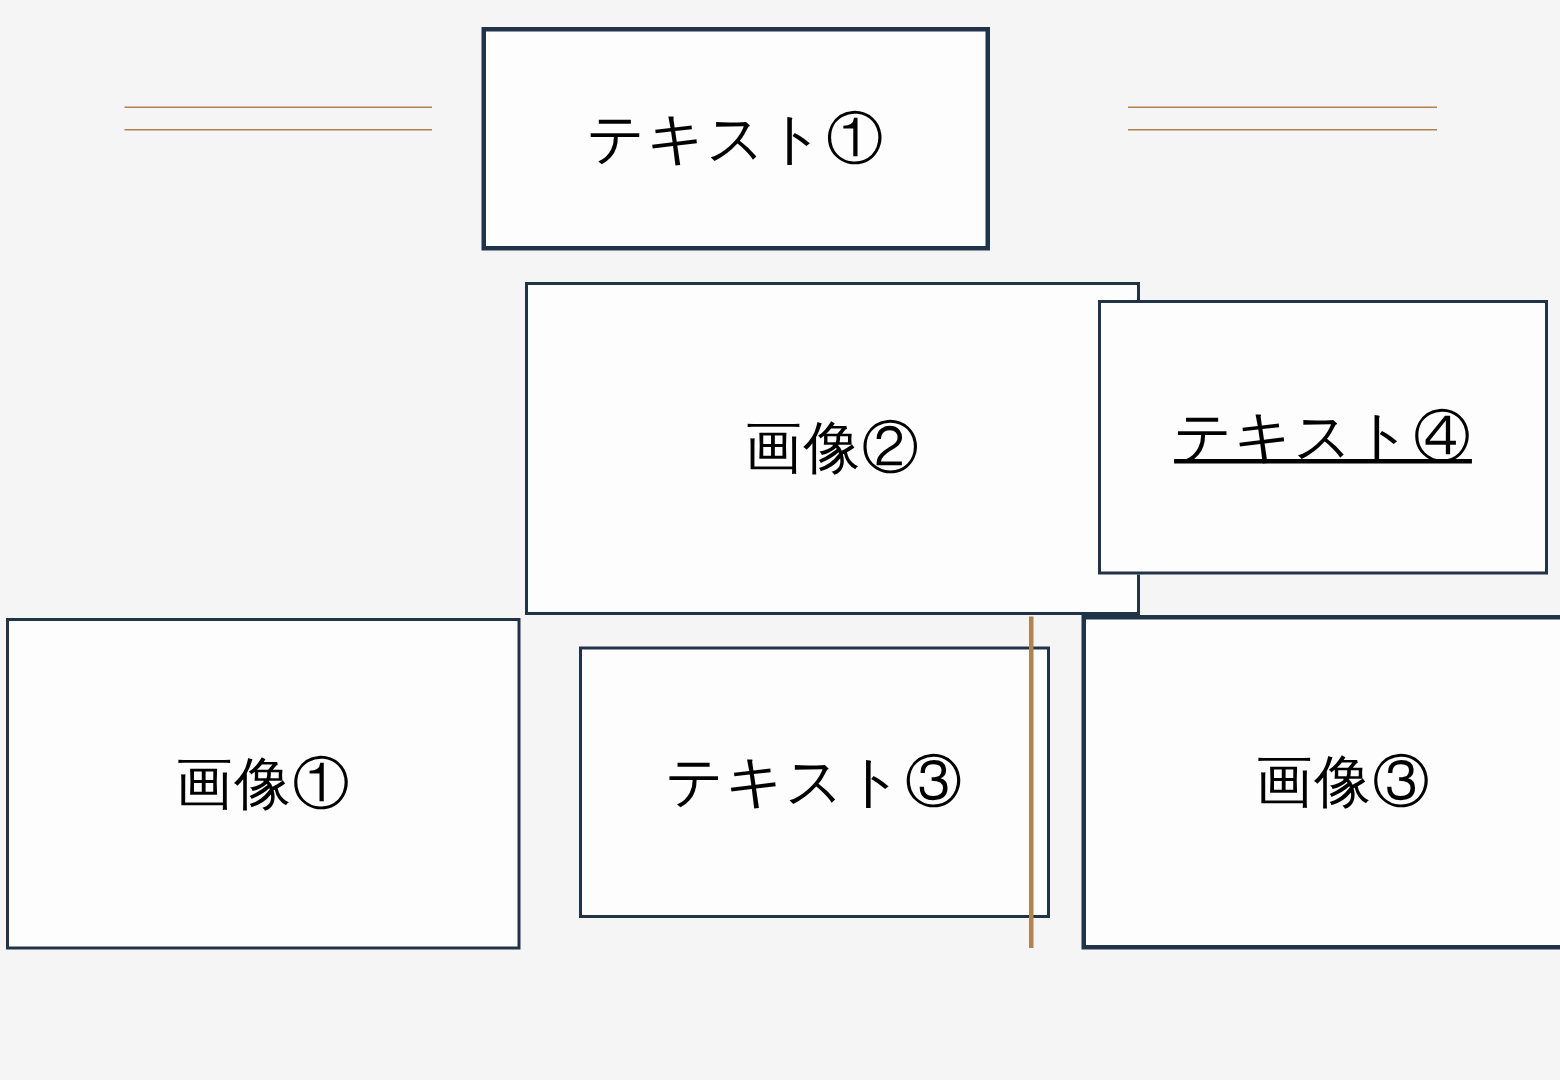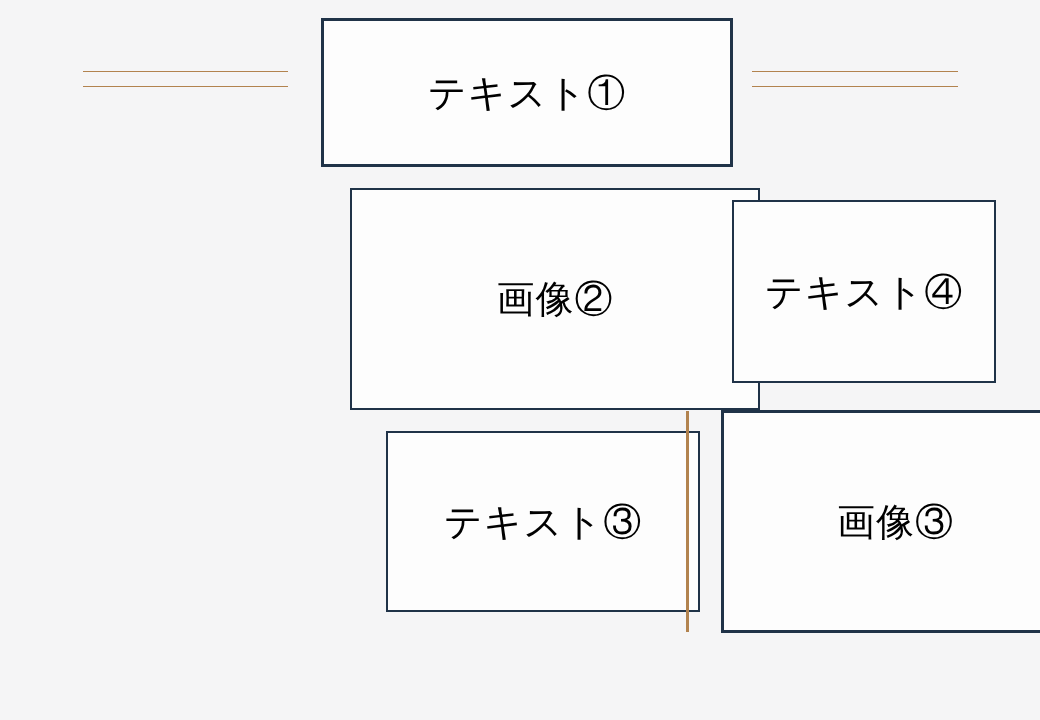--- a/index.html
+++ b/index.html
@@ -30,24 +30,24 @@
   .box .label {
     color: var(--text, #000000);
     font-size: 38px;
     line-height: 1;
     letter-spacing: 1px;
     white-space: nowrap;
   }
   .box.thick { border-width: 3px; }
 
   
-  #box-text1  { left: 321px; top: 18px;  width: 412px; height: 149px; text-align: center; }
+  #box-text1  { left: 321px; top: 18px;  width: 339px; height: 149px; text-align: center; }
   #box-text2  { left: 41px;  top: 193px; width: 268px; height: 181px; }
   #box-image2 { left: 350px; top: 188px; width: 410px; height: 222px; }
-  #box-text4  { left: 732px; top: 200px; width: 264px; height: 183px; }
+  #box-text4  { left: 732px; top: 200px; width: 300px; height: 183px; text-decoration: underline; }
   #box-image1 { left: 4px;   top: 412px; width: 343px; height: 221px; }
   #box-text3  { left: 386px; top: 431px; width: 314px; height: 181px; }
   #box-image3 { left: 689px; top: 410px; width: 349px; height: 223px; margin-left: 32px; }
 
   .double-line {
     position: absolute;
     box-sizing: border-box;
     height: 16px;
     border-top: 1.5px solid var(--accent, #b2834f);
     border-bottom: 1.5px solid var(--accent, #b2834f);
@@ -79,20 +79,23 @@
 
 
   <div id="box-image2" class="box">
     <span class="label">画像②</span>
   </div>
 
   <div id="box-text4" class="box">
     <span class="label">テキスト④</span>
   </div>
 
+  <div id="box-image1" class="box">
+    <span class="label">画像①</span>
+  </div>
 
   <div id="box-text3" class="box">
     <span class="label">テキスト③</span>
   </div>
 
   <div class="accent-vline"></div>
 
   <div id="box-image3" class="box thick">
     <span class="label">画像③</span>
   </div>

